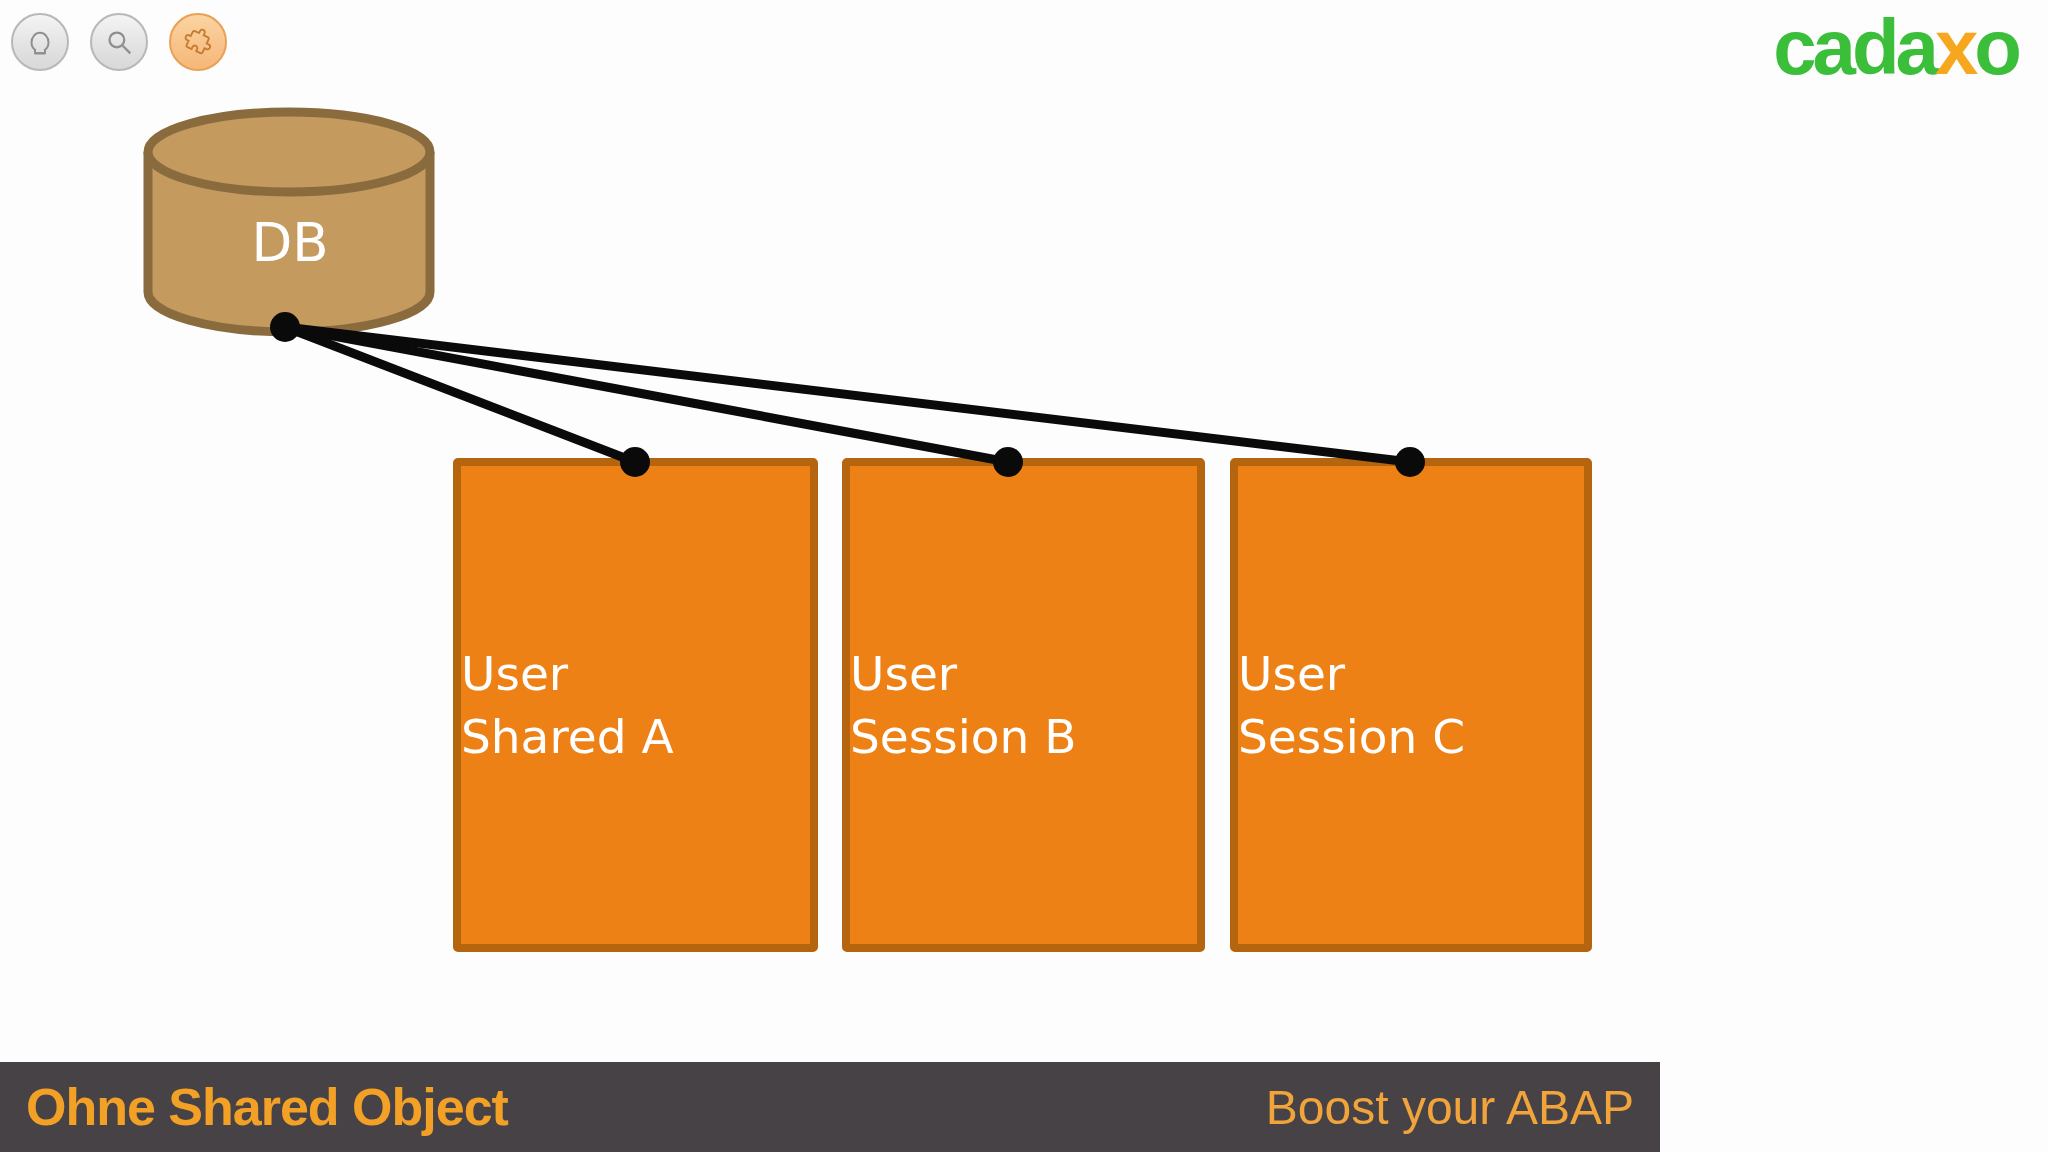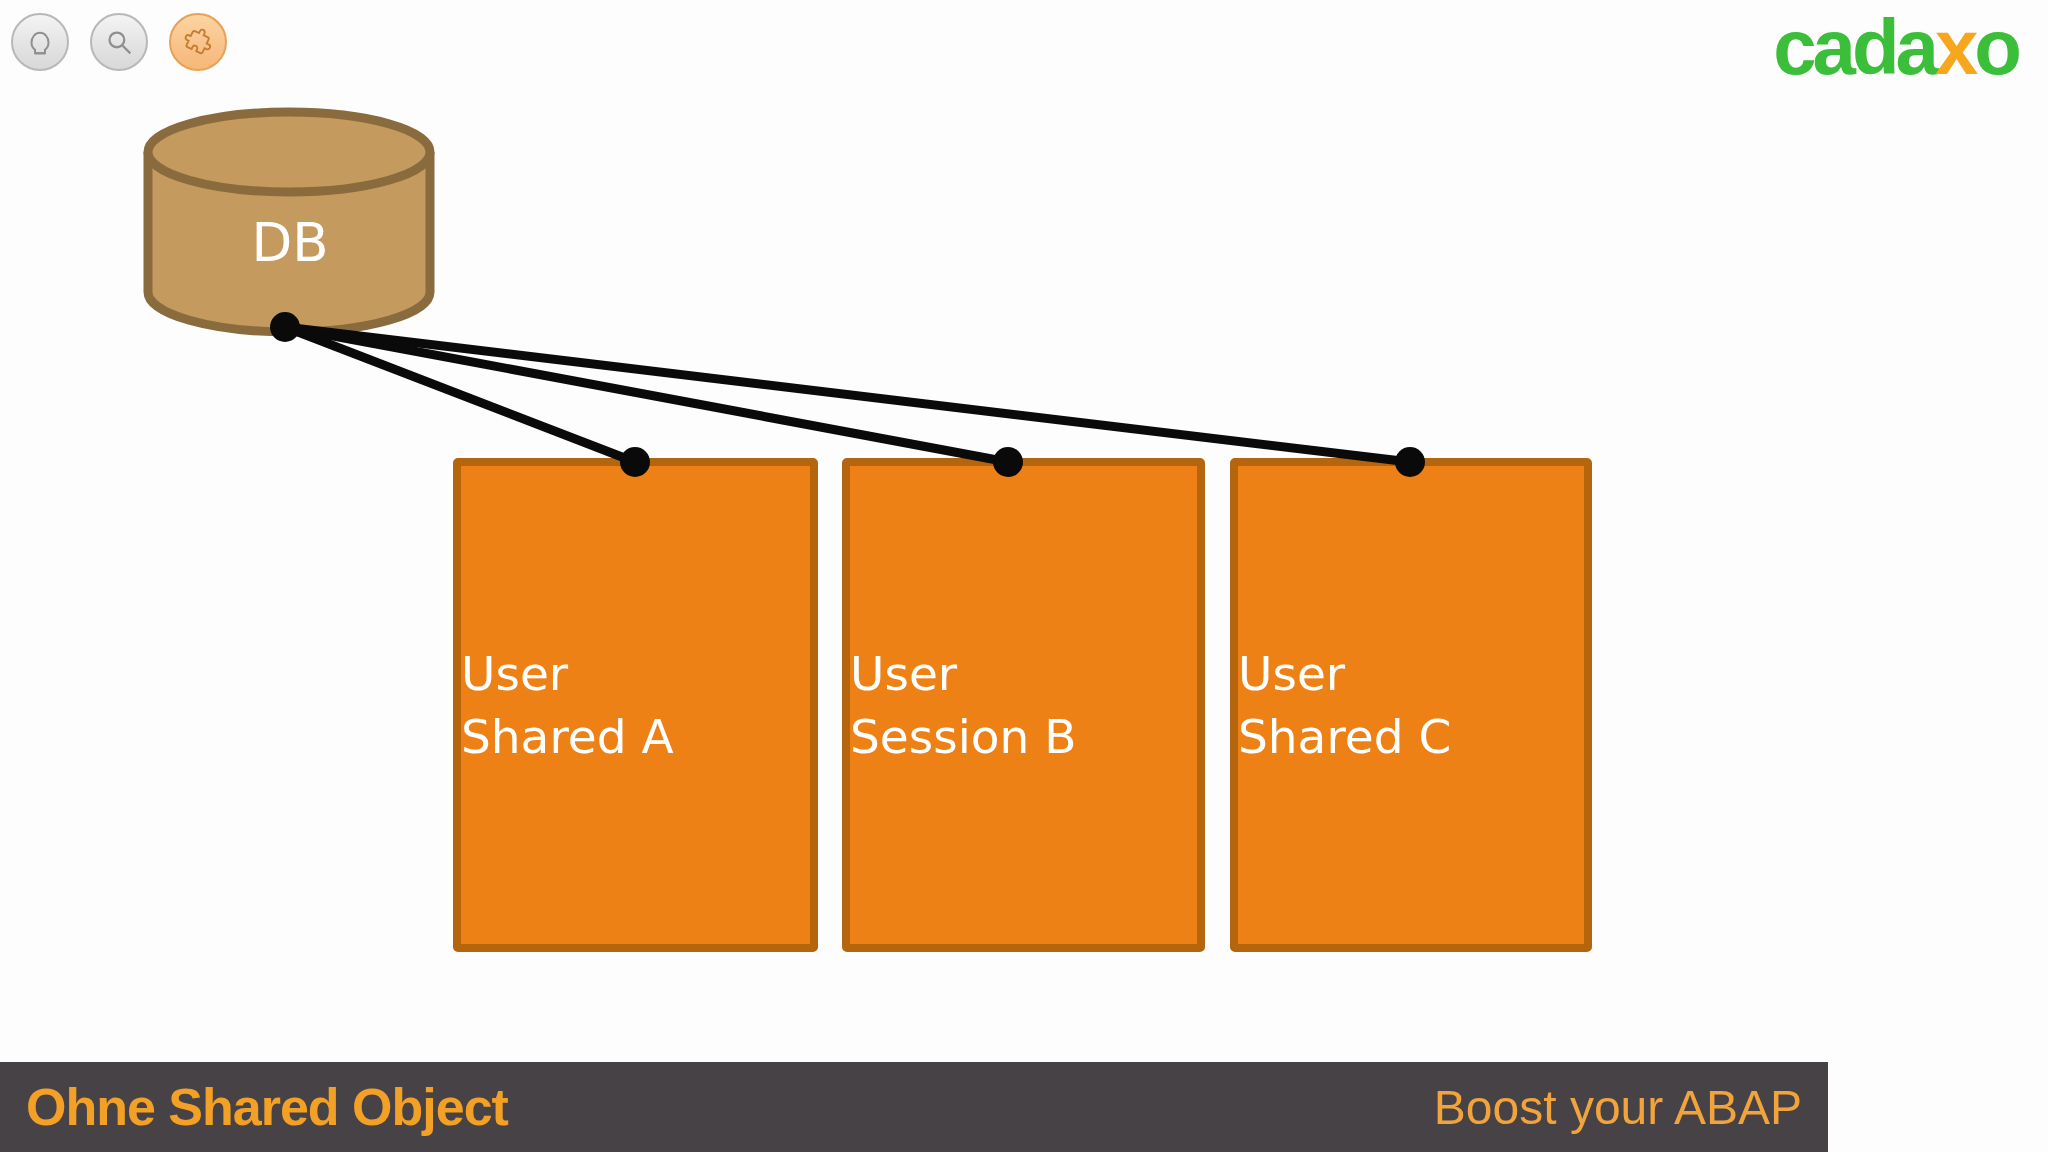--- a/index.html
+++ b/index.html
@@ -37,21 +37,21 @@
     background:#ee8115;border:8px solid #b5650d;border-radius:5px;
     display:flex;flex-direction:column;align-items:flex-start;justify-content:center;
     color:#ffffff;font-size:47px;line-height:63px;text-align:center;
     font-family:"DejaVu Sans","Liberation Sans",sans-serif;
   }
   .session-a{left:453px;width:365px;}
   .session-b{left:842px;width:363px;}
   .session-c{left:1230px;width:362px;}
   
   .footer{
-    position:absolute;left:0;top:1062px;width:1828px;height:90px;z-index:15;
+    position:absolute;left:0;top:1062px;width:1660px;height:90px;z-index:15;
     background:#464245;display:flex;align-items:center;justify-content:space-between;
     padding:0 26px;box-sizing:border-box;
   }
   .footer-title{color:#f2a126;font-size:52px;font-weight:bold;letter-spacing:-1px;}
   .footer-tagline{color:#f1a33c;font-size:48px;font-weight:normal;}
 </style>
 </head>
 <body>
 
 <div class="toolbar">
@@ -86,21 +86,21 @@
 <div class="session-box session-a">
   <span>User</span>
   <span>Shared A</span>
 </div>
 <div class="session-box session-b">
   <span>User</span>
   <span>Session B</span>
 </div>
 <div class="session-box session-c">
   <span>User</span>
-  <span>Shared C</span>
+  <span>Session C</span>
 </div>
 
 <svg class="overlay-svg" width="2048" height="1152" viewBox="0 0 2048 1152">
 
   <g>
     <path d="M148 152 L148 292 A141 40 0 0 0 430 292 L430 152" fill="#c49a5e" stroke="#8a6b3e" stroke-width="9"></path>
     <ellipse cx="289" cy="152" rx="141" ry="40" fill="#c49a5e" stroke="#8a6b3e" stroke-width="9"></ellipse>
   </g>
 
   <g stroke="#0a0a0a" stroke-width="9" stroke-linecap="round">

